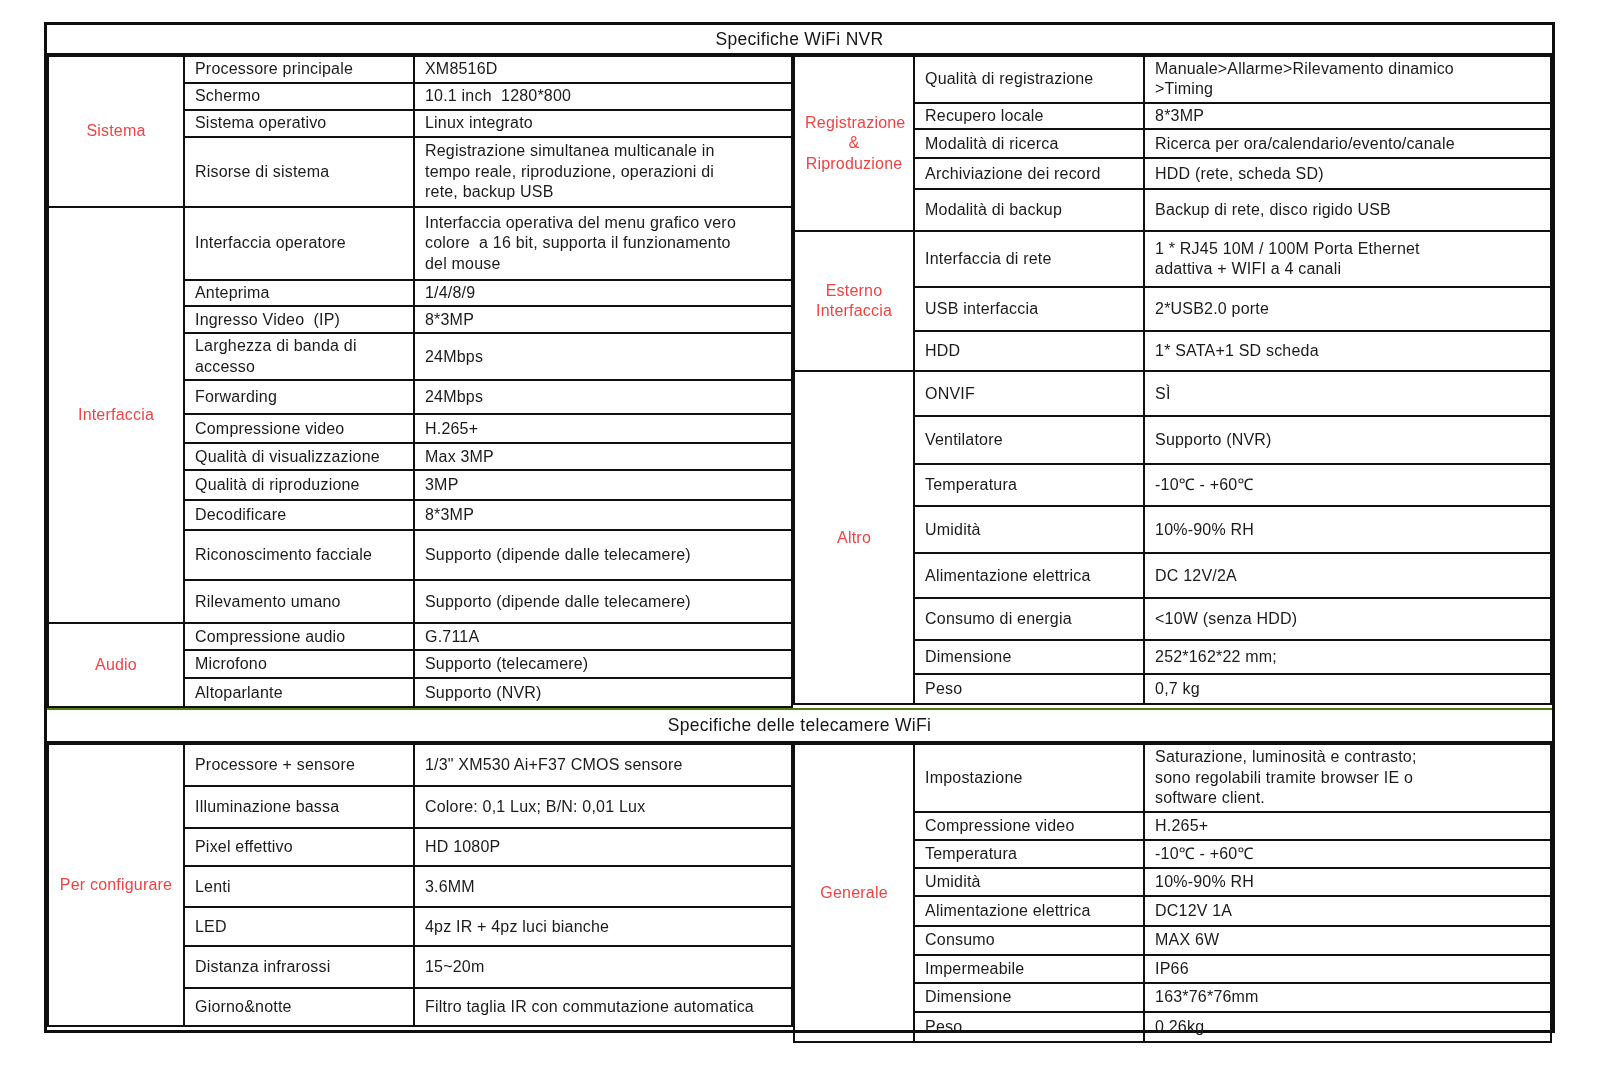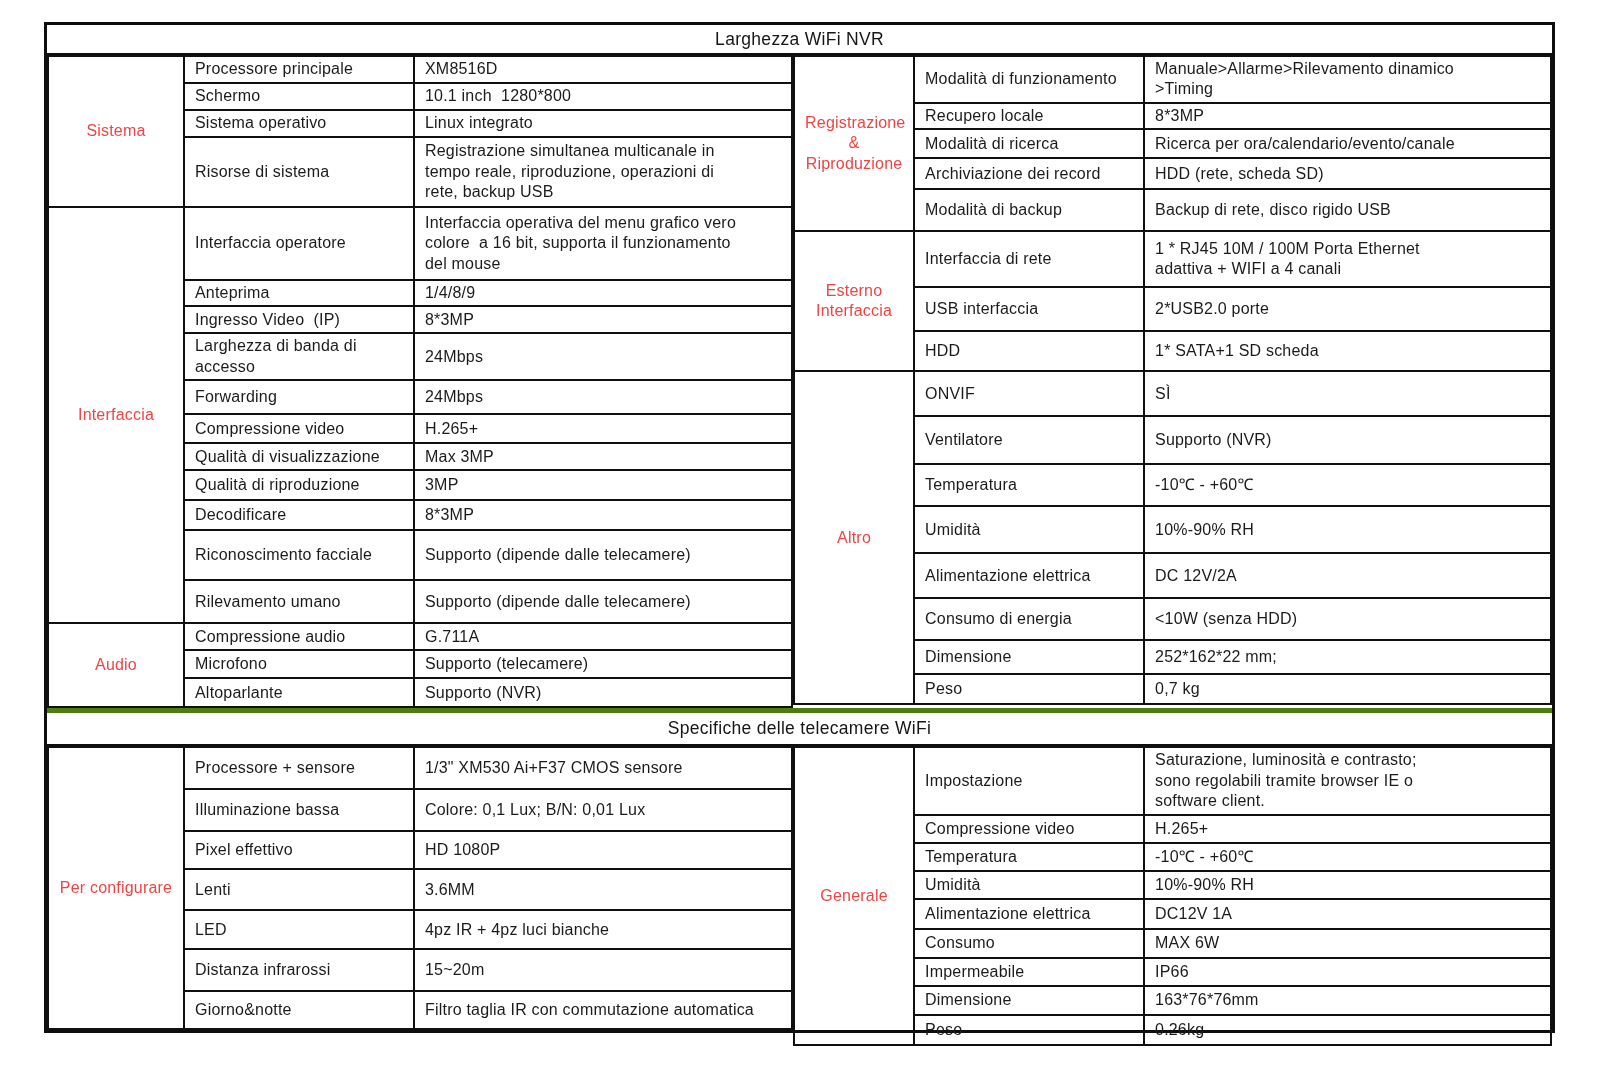--- a/index.html
+++ b/index.html
@@ -12,21 +12,21 @@
   .sheet{position:absolute;left:0;top:0;width:1600px;height:1071px;background:#fff;}
   .outer{
     position:absolute;left:44px;top:22px;width:1511px;height:1011px;
     border:3px solid #0e0e0e;box-sizing:border-box;background:#fff;
   }
   .title-row{
     height:28px;border-bottom:2px solid #0e0e0e;
     display:flex;align-items:center;justify-content:center;
     font-size:17.5px;letter-spacing:.3px;color:#161616;
   }
-  .title-row.cam{height:31px;border-top:5px solid #4d7c0f;text-align:center;}
+  .title-row.cam{height:31px;border-top:2px solid #4d7c0f;text-align:center;}
   .halves{display:flex;width:100%;}
   table.spec{
     border-collapse:collapse;table-layout:fixed;
     font-size:16px;color:#1b1b1b;
   }
   table.spec td{
     border:2px solid #101010;
     padding:2px 10px;
     vertical-align:middle;
     overflow:hidden;
@@ -39,21 +39,21 @@
   td.lbl{white-space:pre-wrap;padding-left:9px;}
   td.val{white-space:pre-wrap;padding-left:13px;margin-left:29px;}
   .bottom-gap{height:16px;}
 </style>
 </head>
 <body>
 
 <div class="sheet">
   <div class="outer">
 
-    <div class="title-row">Larghezza WiFi NVR</div>
+    <div class="title-row">Specifiche WiFi NVR</div>
 
     <div class="halves">
 
       <table class="spec" style="width:749px;height:646px">
         <colgroup>
             <col style="width:136px">
             <col style="width:230px">
             <col>
           </colgroup>
         <tbody>
@@ -146,21 +146,21 @@
         <colgroup>
             <col style="width:120px">
             <col style="width:230px">
             <col>
           </colgroup>
         <tbody>
           <tr style="height:46px">
             <td class="cat" rowspan="5">Registrazione
 &amp;
 Riproduzione</td>
-            <td class="lbl">Modalità di funzionamento</td>
+            <td class="lbl">Qualità di registrazione</td>
             <td class="val">Manuale&gt;Allarme&gt;Rilevamento dinamico
 &gt;Timing</td>
           </tr>
           <tr style="height:14px">
             <td class="lbl">Recupero locale</td>
             <td class="val">8*3MP</td>
           </tr>
           <tr style="height:29px">
             <td class="lbl">Modalità di ricerca</td>
             <td class="val">Ricerca per ora/calendario/evento/canale</td>

